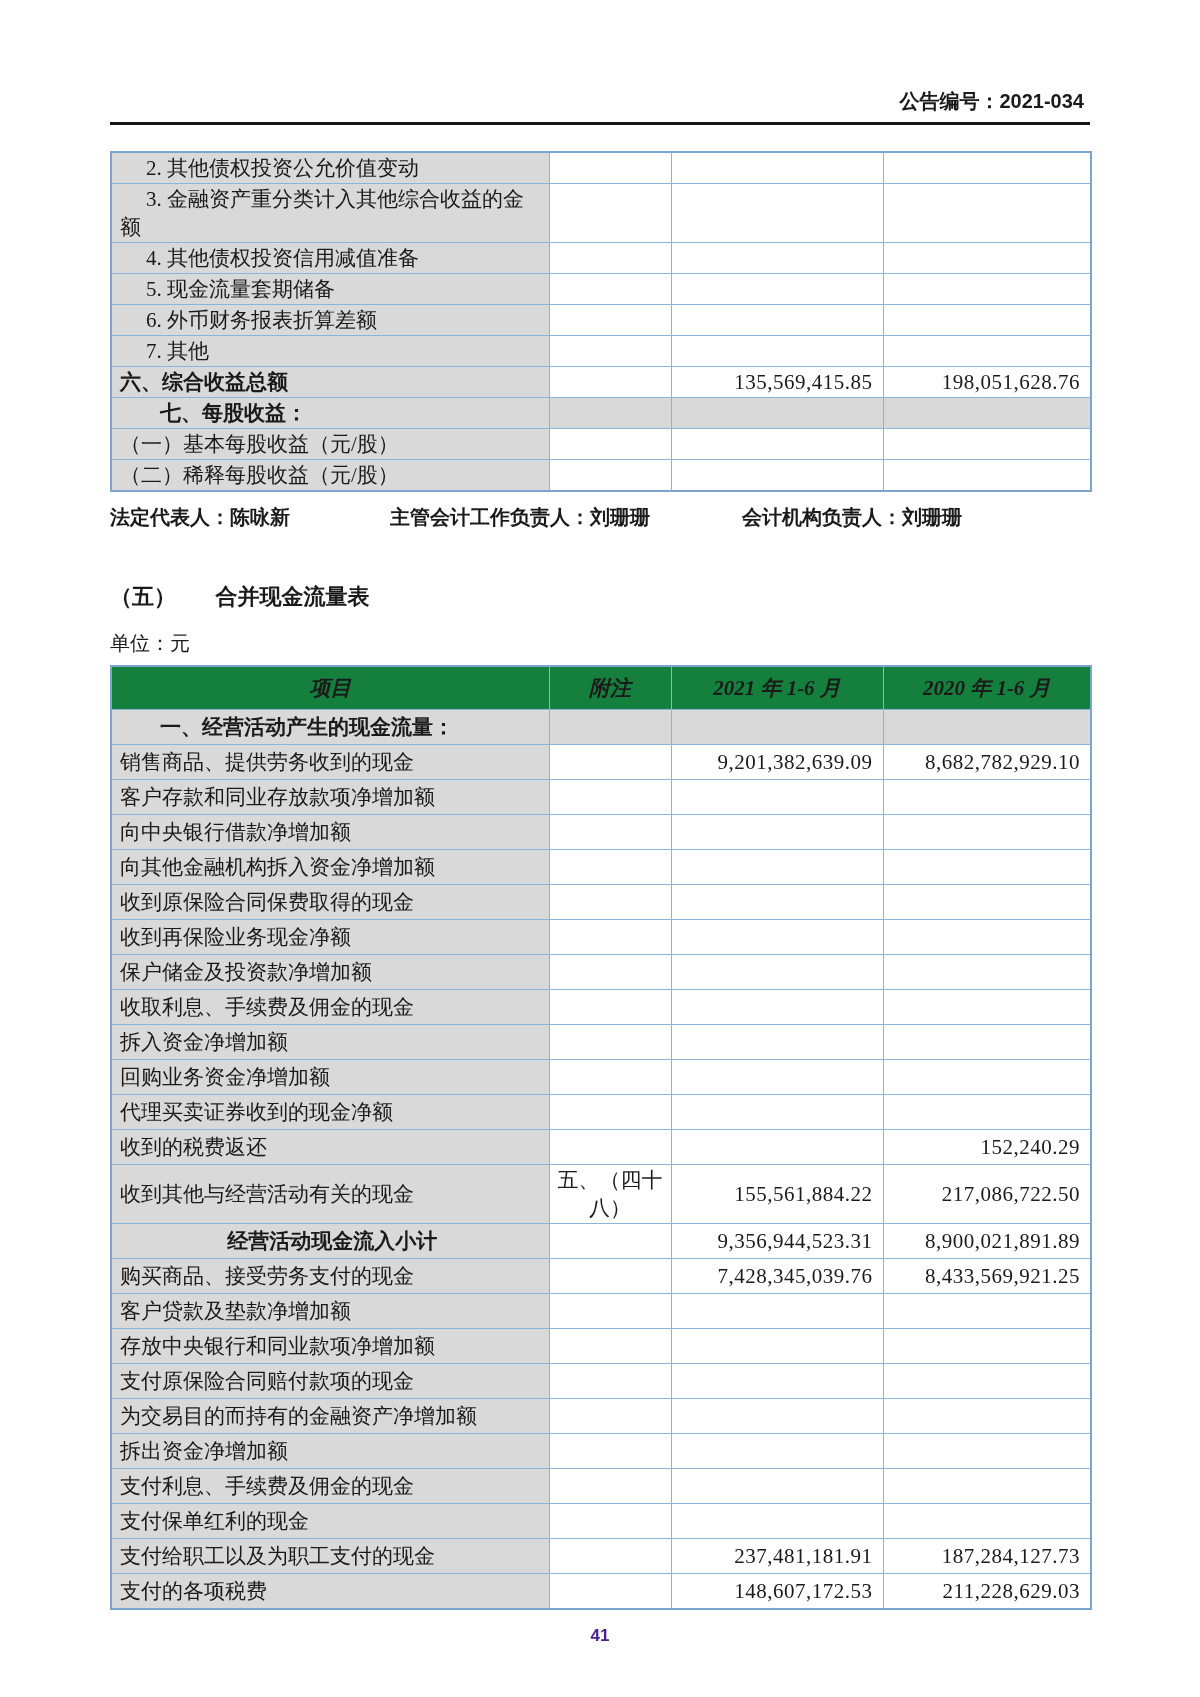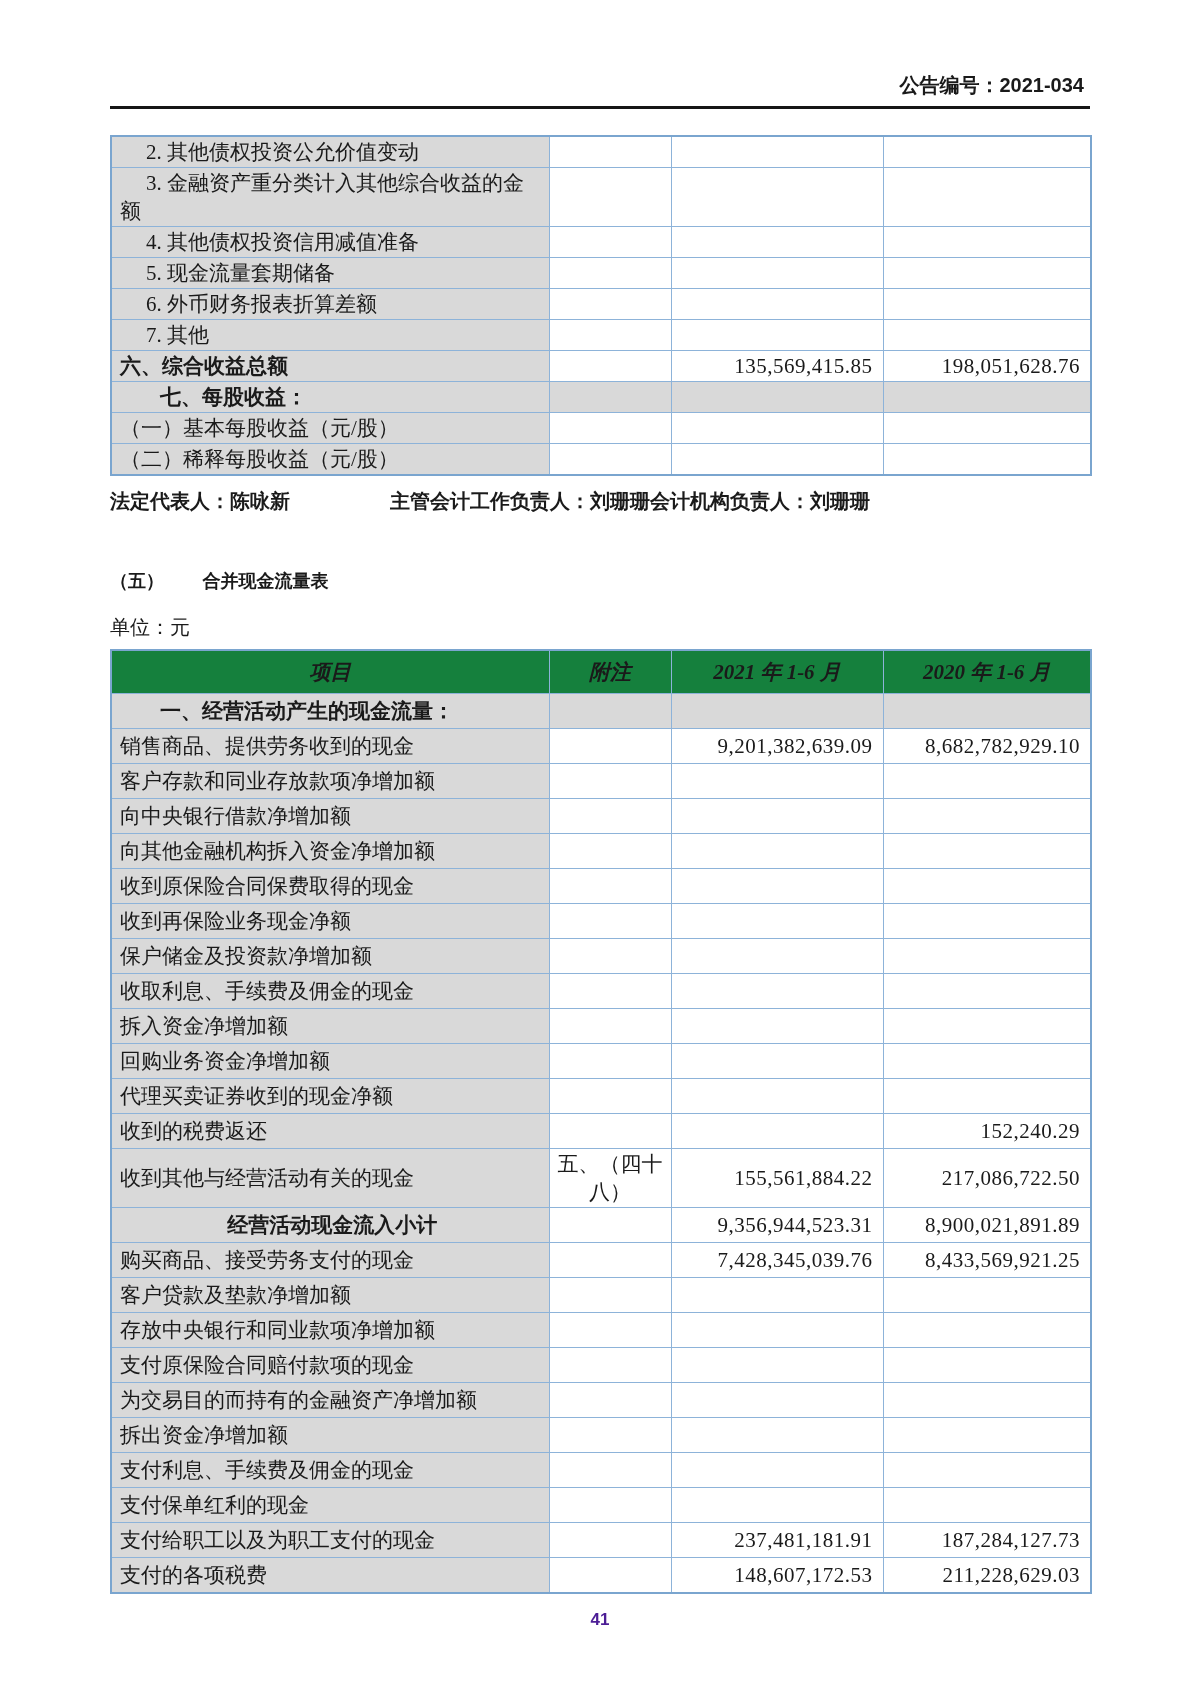--- a/index.html
+++ b/index.html
@@ -1,20 +1,20 @@
 <!DOCTYPE html>
 <html><head>
 <meta charset="utf-8">
 <style>
   html,body { margin:0; padding:0; }
   body {
     width:1200px; height:1697px; background:#ffffff; position:relative;
     font-family:"Liberation Serif","DejaVu Serif",serif; color:#1a1a1a;
   }
-  .content { position:absolute; left:110px; top:0; width:980px; }
+  .content { position:absolute; left:110px; top:16px; width:980px; }
 
   .doc-header {
     margin-top:72px; text-align:right; padding-right:6px;
     font-family:"Liberation Sans","DejaVu Sans",sans-serif;
     font-weight:bold; font-size:20px; color:#1a1a1a;
   }
   .header-rule { border:none; border-top:3px solid #151515; margin:7px 0 0 0; }
 
   table { border-collapse:collapse; width:980px; table-layout:fixed; border:2px solid #7aa5cf; }
   th, td { border:1px solid #8db3d9; font-size:21px; vertical-align:middle; padding:1px 4px; overflow:hidden; }
@@ -29,23 +29,23 @@
   .col-val  { text-align:right; padding-right:10px; letter-spacing:0.5px; }
 
   tr.sub .col-item { text-indent:26px; }
   tr.bold .col-item { font-weight:bold; }
   tr.grayfull td { background:#d9d9d9;padding-left:48px; }
   tr.subtotal .col-item { font-weight:bold; text-align:center; text-indent:0; }
   tr.tall td { height:62px; }
 
   .signatures { margin-top:10px; font-size:20px; font-weight:bold; display:flex; line-height:30px;text-align:right; }
   .sig-mid { margin-left:100px; }
-  .sig-right { }
-
-  .section-title { margin-top:50px; font-size:18px; font-weight:bold; line-height:30px; }
+  .sig-right { margin-left:92px; }
+
+  .section-title { margin-top:50px; font-size:22px; font-weight:bold; line-height:30px; }
   .section-name { margin-left:34px; }
 
   .unit-line { margin-top:18px; margin-bottom:8px; font-size:20px; padding-right:2px; }
 
   .page-number {
     margin-top:16px; text-align:center;
     font-family:"Liberation Sans","DejaVu Sans",sans-serif;
     font-size:17px; font-weight:600; color:#4c1d95;
   }
 </style>

